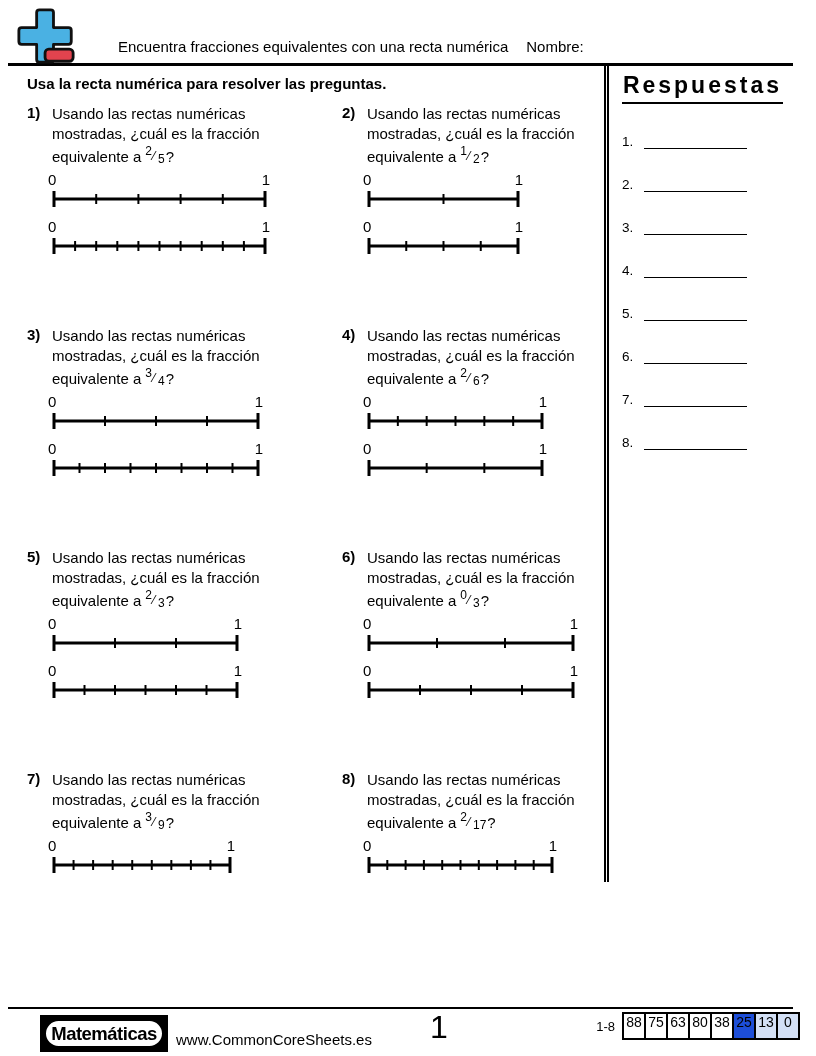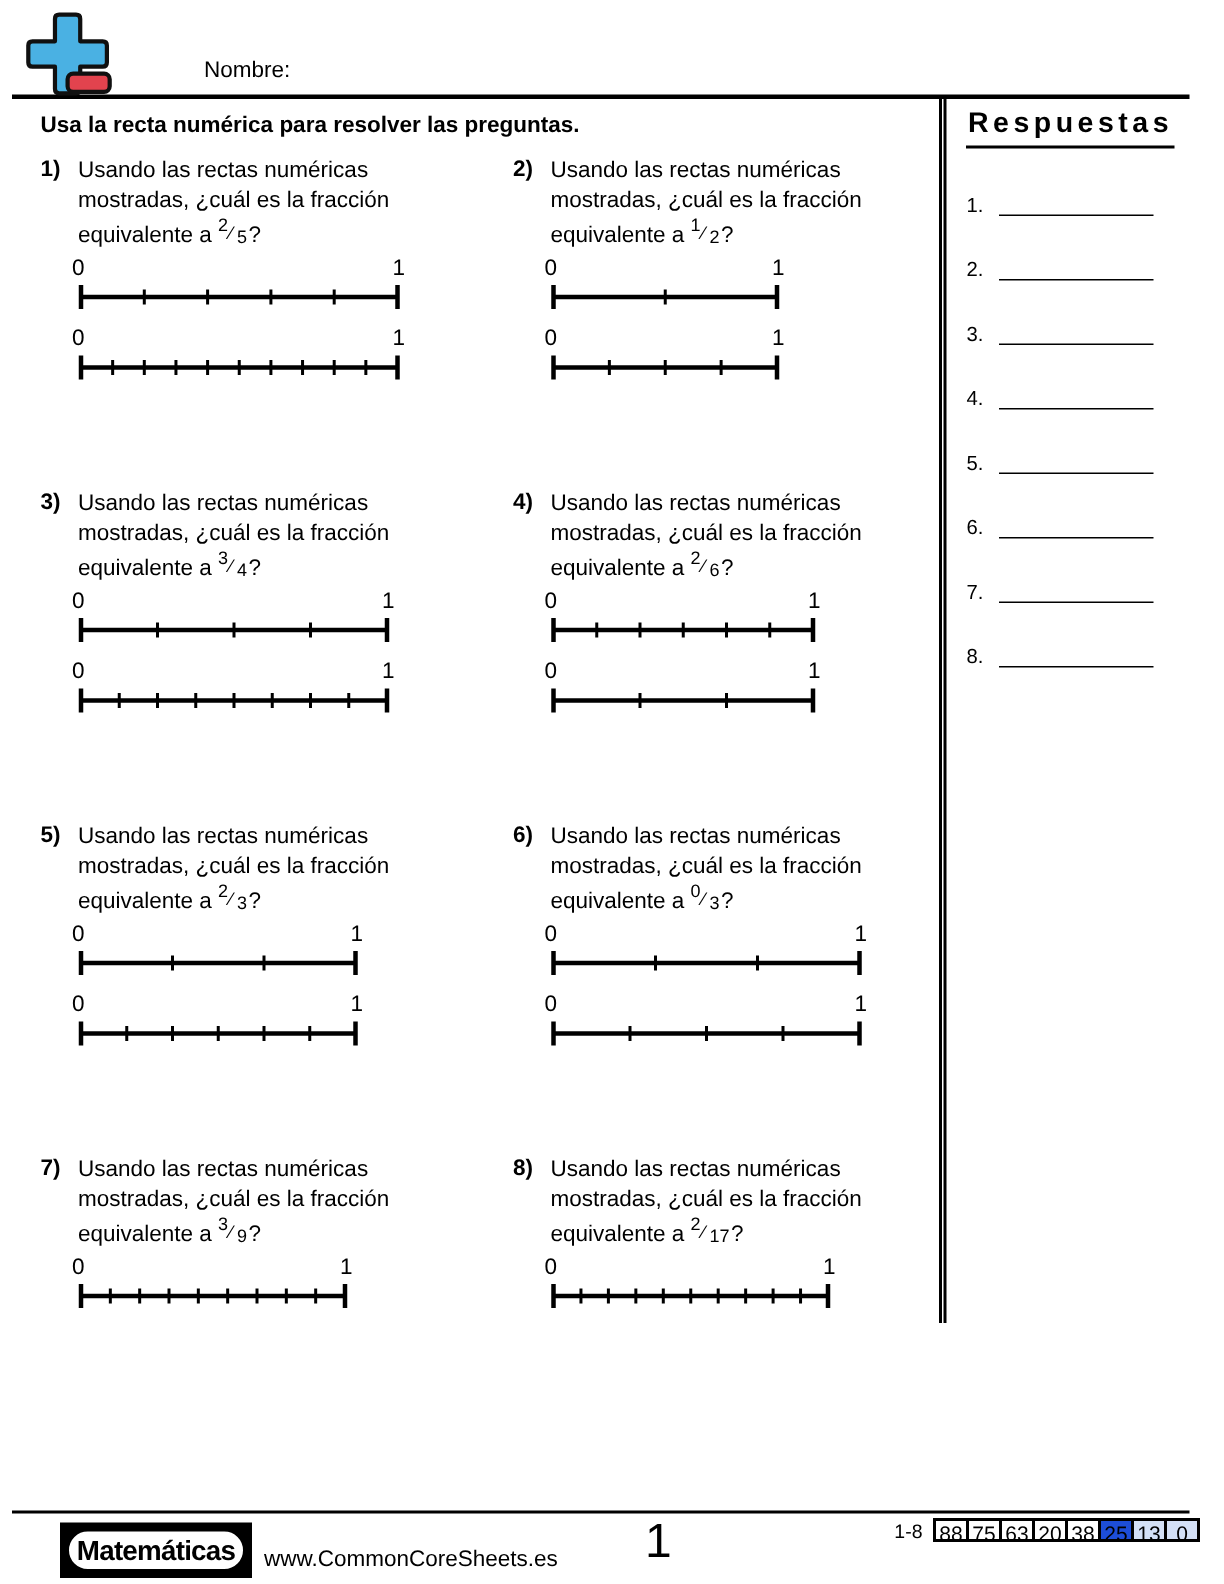--- a/index.html
+++ b/index.html
@@ -46,21 +46,21 @@
   }
   .nl-labels .start { transform:translateX(-4px); }
   .nl-labels .end { transform:translateX(3px); }
   .nl-svg-holder svg { display:block; }
   
   .answers {
     flex:1; border-left:5px double #000;
     padding:6px 10px 0 13px;
   }
   .answers-title {
-    display:inline-block; font-size:19px; font-weight:bold;
+    display:inline-block; font-size:23px; font-weight:bold;
     letter-spacing:3px; border-bottom:2.5px solid #000;
     padding:0 1px 3px 1px;
   }
   .answer-item { display:flex; align-items:flex-end; margin-top:27px; }
   .answer-item:first-of-type { margin-top:29px; }
   .a-num { font-size:13.5px; width:22px; flex:none; }
   .a-blank { width:103px; height:16px; border-bottom:1.5px solid #000; }
   
   .footer { position:absolute; left:0; right:0; top:988px; height:68px;margin-top:19px; }
   .footer-rule { position:absolute; left:8px; right:23px; top:0; border-top:2px solid #000; }
@@ -72,36 +72,37 @@
     background:#fff; border:2.5px solid #000; border-radius:15px;
     width:120px; height:29px; display:flex; align-items:center; justify-content:center;
     font-size:18.5px; font-weight:bold; letter-spacing:-0.5px;
   }
   .website { position:absolute; left:176px; top:24px; font-size:15px; }
   .page-num { position:absolute; left:430px; top:2px; font-size:32px; font-weight:400; }
   .score { position:absolute; right:16px; top:5px; display:flex; align-items:center; }
   .score-label { font-size:13px; margin-right:9px; }
   .score-cells { display:flex; }
   .score-cell {
-    min-width:24px; height:16px; border:2px solid #000; margin-left:-2px;
+    min-width:24px; height:28px; border:2px solid #000; margin-left:-2px;
     font-size:14px; line-height:16px; text-align:center; padding:0 1px;
     background:#fff;
   }
 </style>
 </head>
 <body>
 
 <div class="page">
 
   <div class="header">
     <svg class="logo" width="60" height="58" viewBox="0 0 64 62" aria-hidden="true">
       <path id="logo-plus" d="M25 3 h12 q3 0 3 3 v16 h16 q3 0 3 3 v12 q0 3 -3 3 h-16 v16 q0 3 -3 3 h-12 q-3 0 -3 -3 v-16 h-16 q-3 0 -3 -3 v-12 q0 -3 3 -3 h16 v-16 q0 -3 3 -3 z" fill="#4AB1E3" stroke="#101010" stroke-width="3" stroke-linejoin="round"></path>
       <rect id="logo-minus" x="31" y="45" width="30" height="13" rx="4" fill="#E2434E" stroke="#101010" stroke-width="3"></rect>
     </svg>
     <div class="header-text">
+      <span>Encuentra fracciones equivalentes con una recta numérica</span>
       <span class="name-label">Nombre:</span>
     </div>
   </div>
 
   <div class="main">
     <div class="content">
       <div class="instruction">Usa la recta numérica para resolver las preguntas.</div>
       <div class="problems" id="problems-container">
   <div class="problem">
     <div class="p-num">1)</div>
@@ -506,21 +507,21 @@
       <div class="badge-pill">Matemáticas</div>
     </div>
     <div class="website">www.CommonCoreSheets.es</div>
     <div class="page-num">1</div>
     <div class="score">
       <span class="score-label">1-8</span>
       <span class="score-cells" id="score-cells">
           <span class="score-cell">88</span>
           <span class="score-cell">75</span>
           <span class="score-cell">63</span>
-          <span class="score-cell">20</span>
+          <span class="score-cell">80</span>
           <span class="score-cell">38</span>
           <span class="score-cell" style="background: #1d4ed8;">25</span>
           <span class="score-cell" style="background: rgb(211, 224, 246);">13</span>
           <span class="score-cell" style="background: rgb(211, 224, 246);">0</span>
         </span>
     </div>
   </div>
 
 </div>
 

